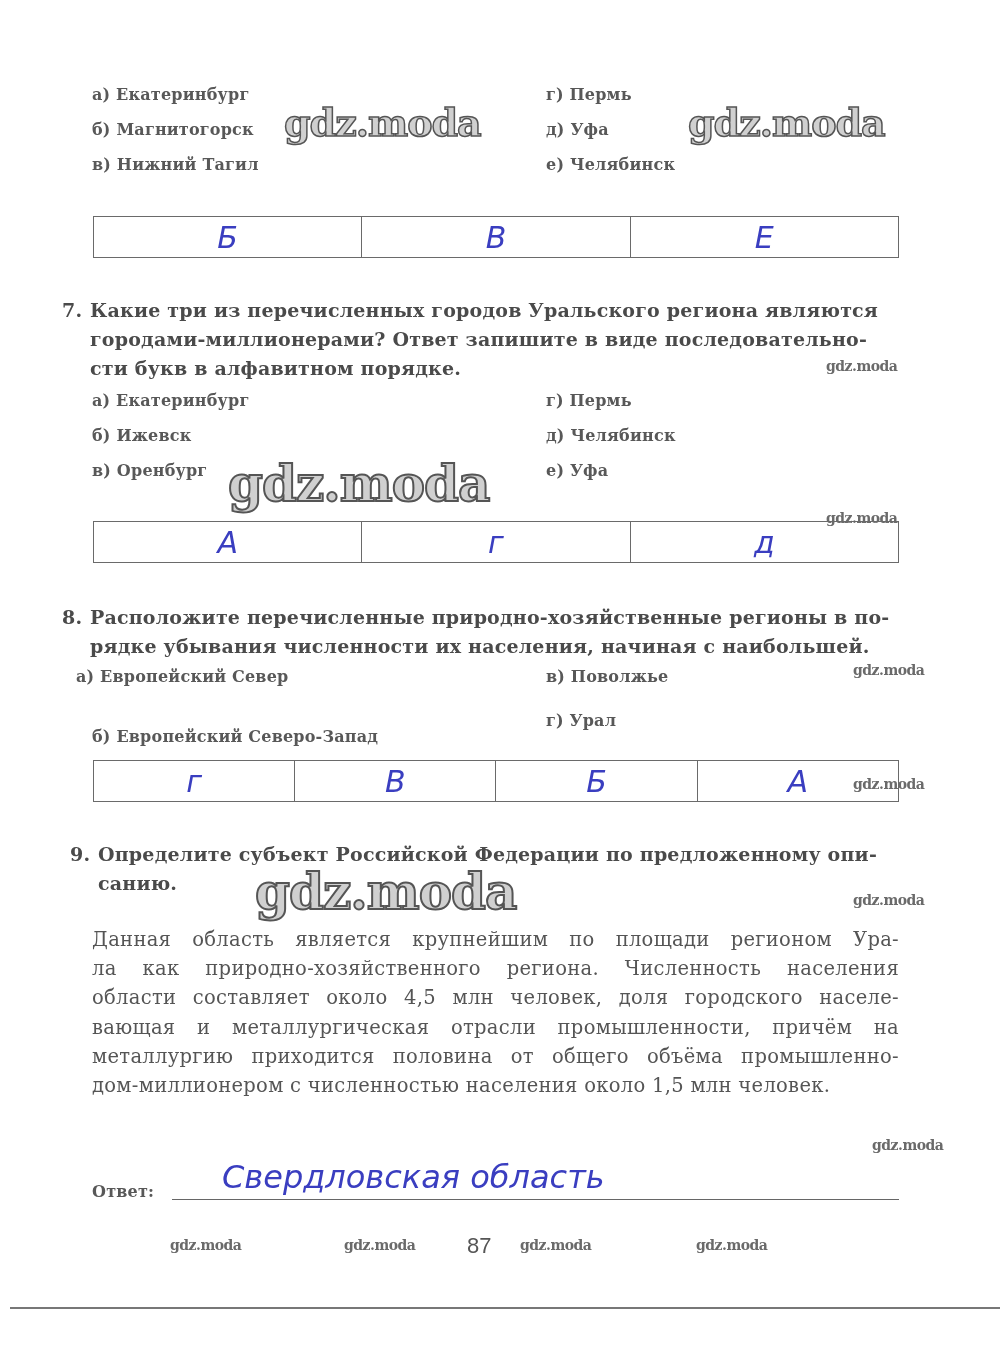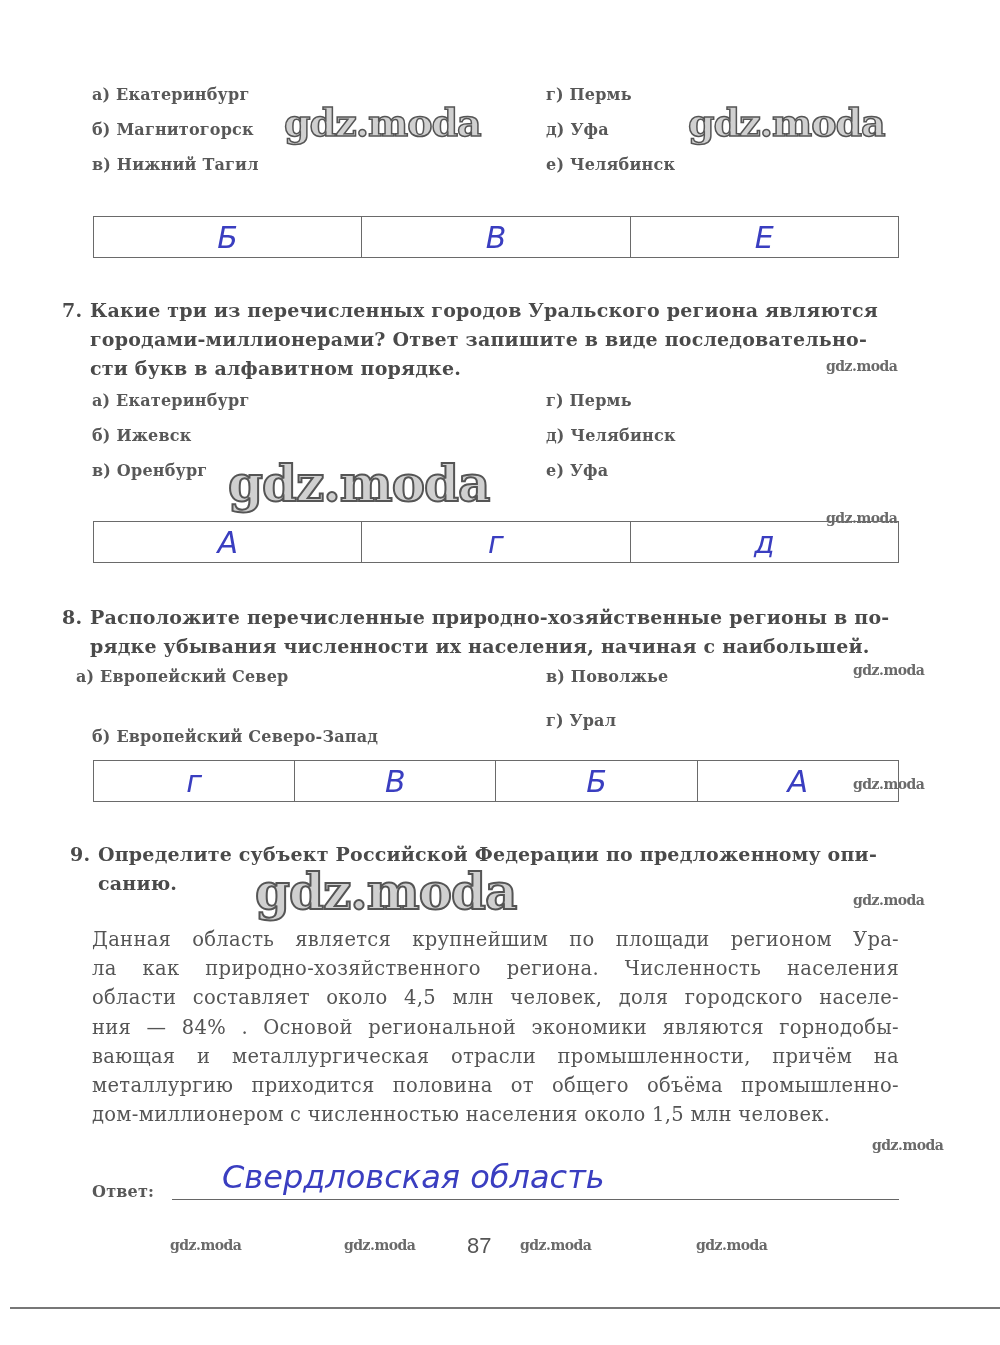--- a/index.html
+++ b/index.html
@@ -106,21 +106,20 @@
   <div><span class="num">9.</span><span>Определите субъект Российской Федерации по предложенному опи-</span></div>
   <div class="cont">санию.</div>
 </div>
 <div class="abs wm-big wm-huge" style="left:255px;top:862px;">gdz.moda</div>
 <div class="abs wm-small" style="left:853px;top:892px;">gdz.moda</div>
 
 <div class="abs para" style="left:92px;top:925px;width:807px;">
   <span>Данная область является крупнейшим по площади регионом Ура-</span>
   <span>ла как природно-хозяйственного региона. Численность населения</span>
   <span>области составляет около 4,5 млн человек, доля городского населе-</span>
-  <span>ния — 84% . Основой региональной экономики являются горнодобы-</span>
   <span>вающая и металлургическая отрасли промышленности, причём на</span>
   <span>металлургию приходится половина от общего объёма промышленно-</span>
   <span class="last">дом-миллионером с численностью населения около 1,5 млн человек.</span>
 </div>
 <div class="abs wm-small" style="left:872px;top:1137px;">gdz.moda</div>
 
 <div class="abs opt" style="left:92px;top:1182px;">Ответ:</div>
 <div class="rule" style="left:172px;top:1199px;width:727px;height:1px;"></div>
 <div class="abs hand" style="left:222px;top:1158px;font-size:32px;">Свердловская область</div>
 

